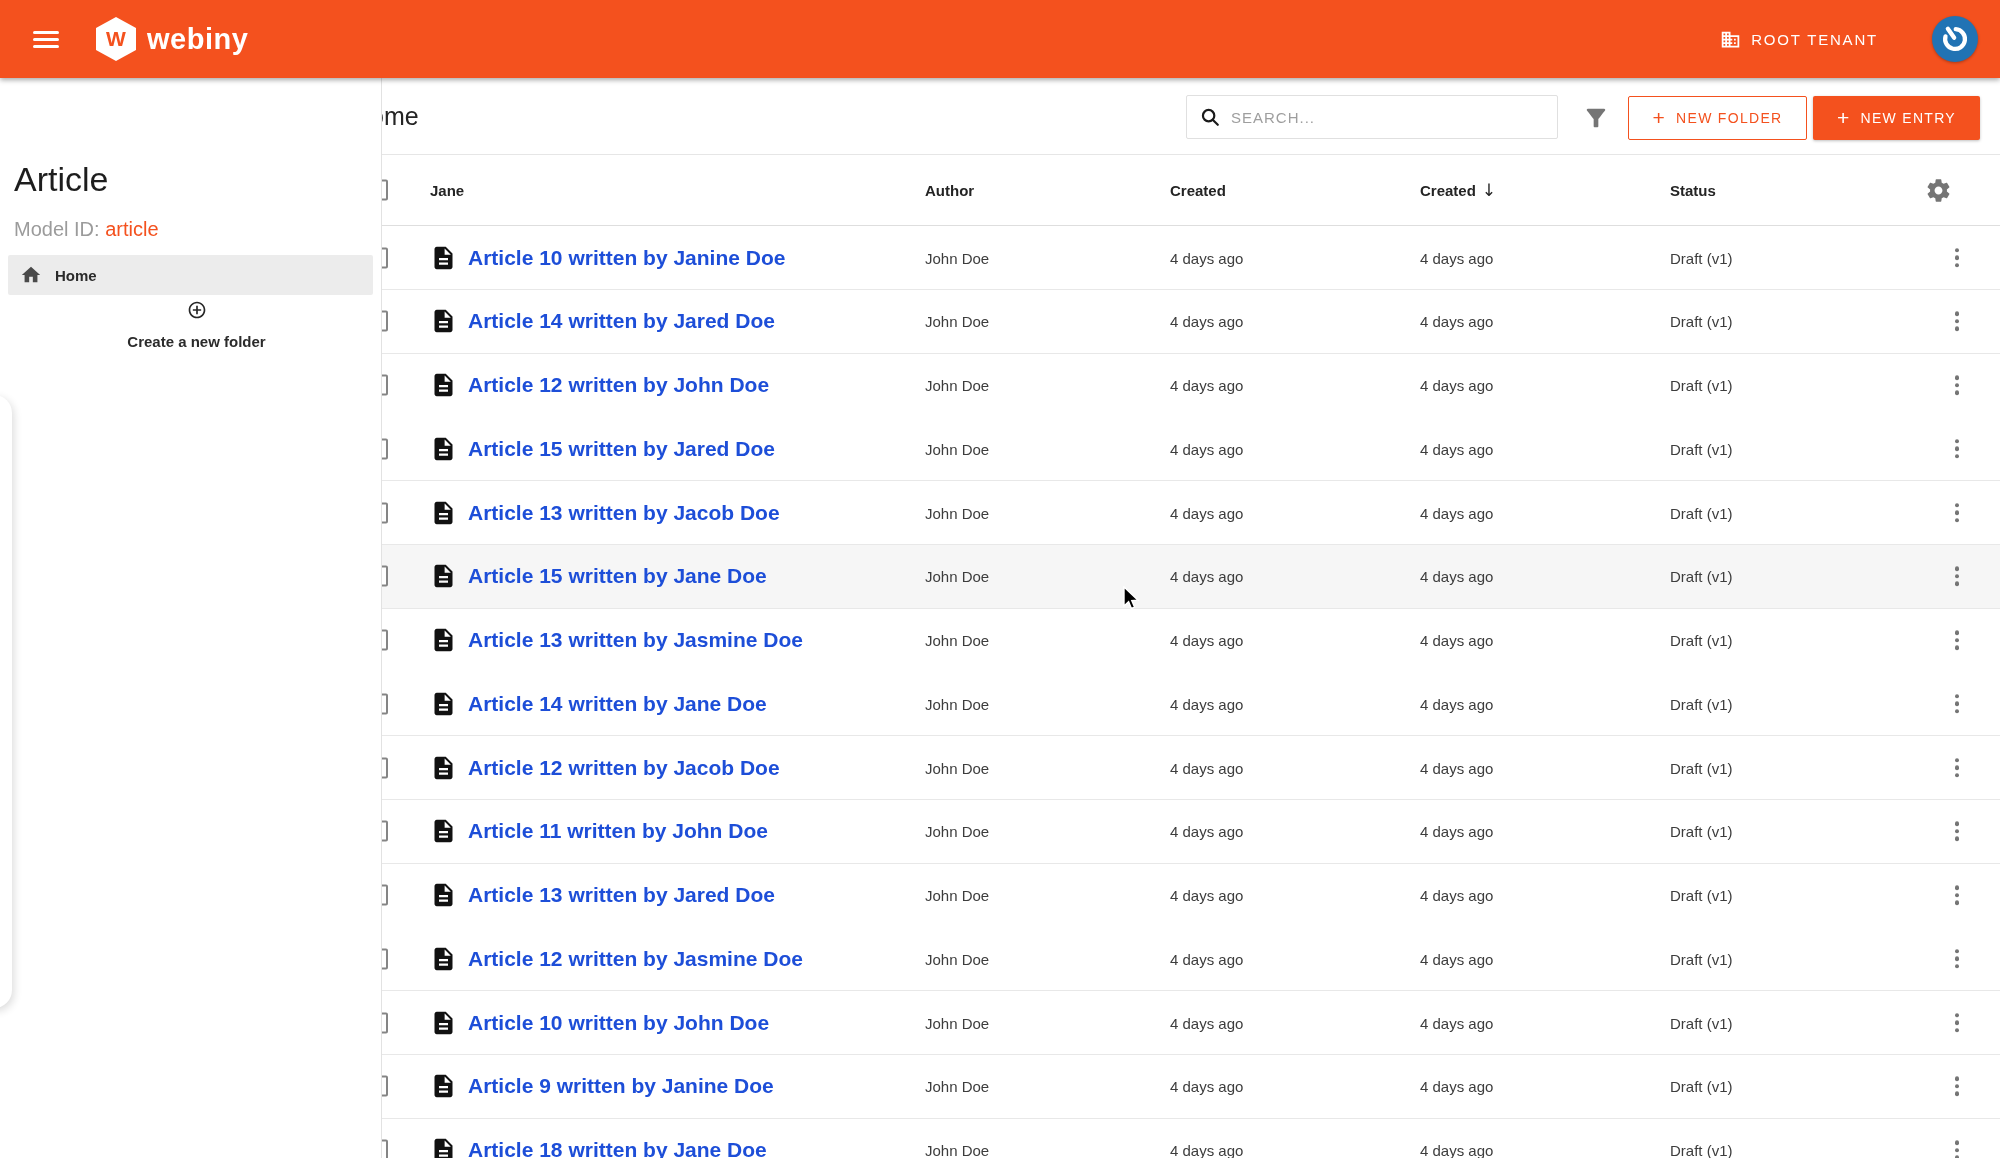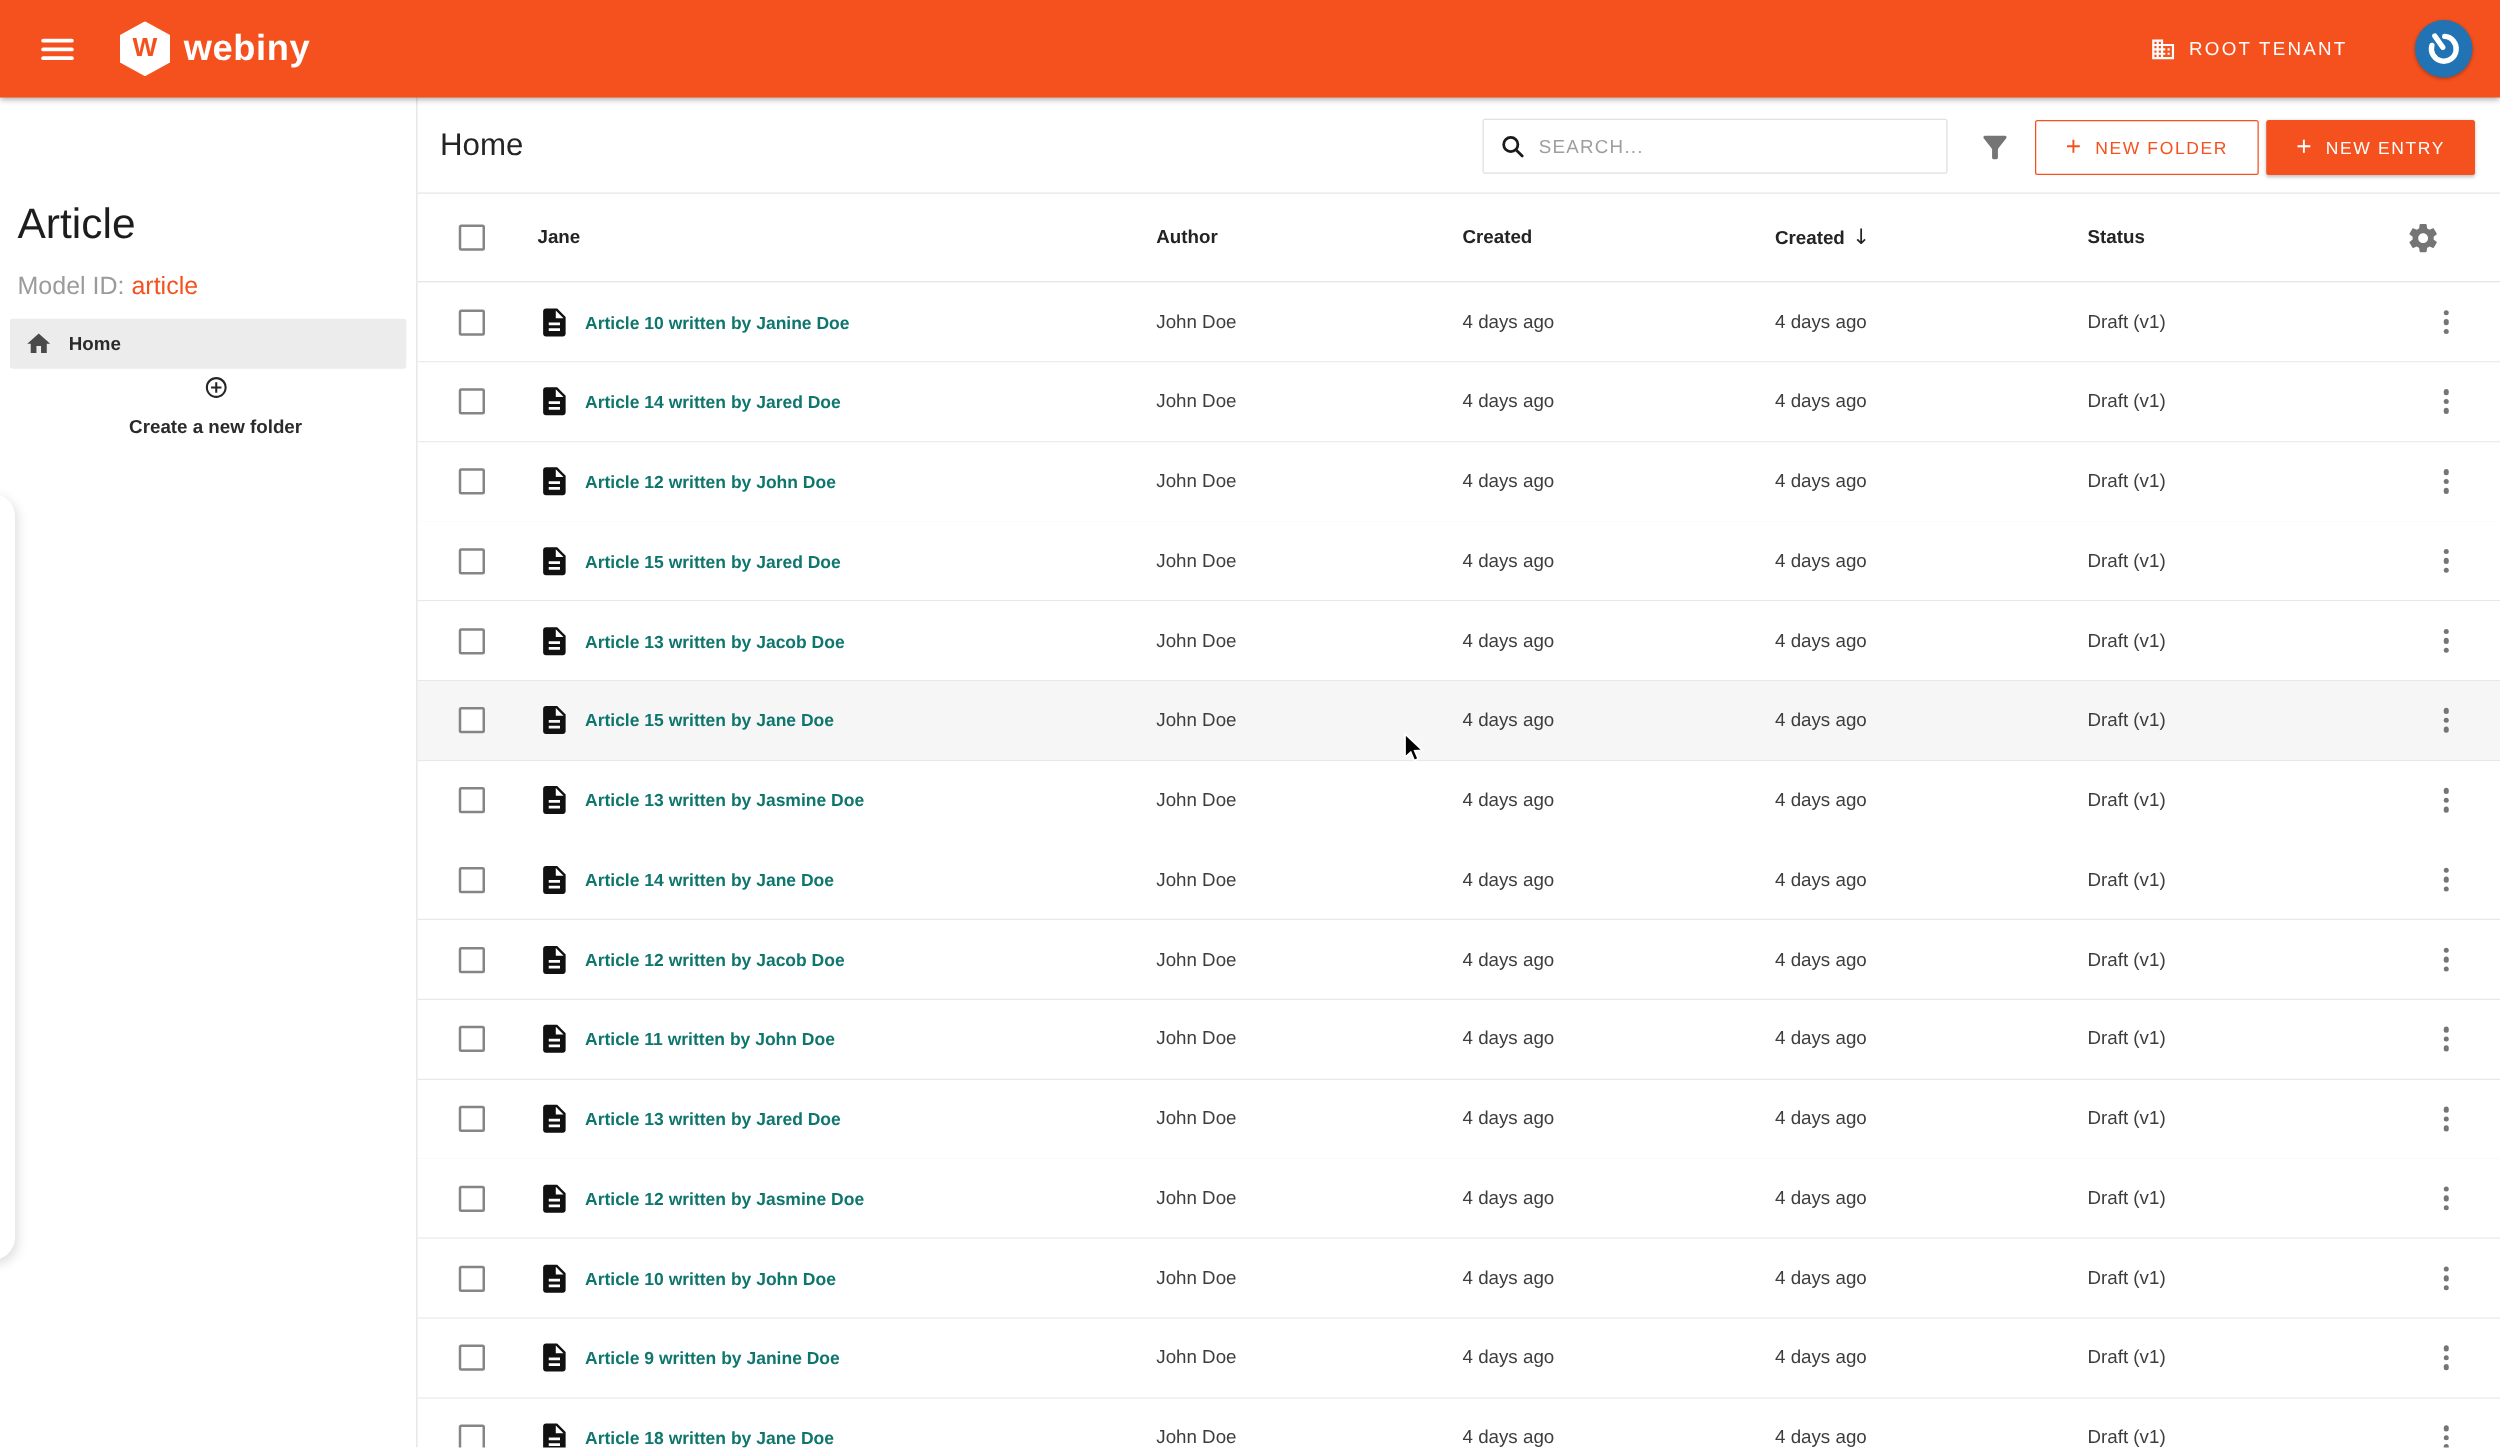--- a/index.html
+++ b/index.html
@@ -24,21 +24,21 @@
     clip-path:polygon(50% 0%,100% 25%,100% 75%,50% 100%,0% 75%,0% 25%); }
   .hex span { color:var(--accent); font-weight:700; font-size:21px; }
   .wordmark { color:#fff; font-size:29px; font-weight:700; letter-spacing:.5px; }
   .tenant { position:absolute; right:122px; top:0; height:78px; display:flex; align-items:center; gap:10px;
     color:#fff; font-size:15px; letter-spacing:1.8px; cursor:pointer; }
   .avatar { position:absolute; right:22px; top:16px; width:46px; height:46px; border-radius:50%;
     background:#2173b4; display:flex; align-items:center; justify-content:center; cursor:pointer;
     box-shadow:0 1px 3px rgba(0,0,0,.3); }
 
   
-  .sidebar { position:absolute; left:0; top:78px; width:334px; bottom:0; background:#fff;
+  .sidebar { position:absolute; left:0; top:78px; width:382px; bottom:0; background:#fff;
     border-right:1px solid #e2e2e2; z-index:10; }
   .sb-title { position:absolute; left:14px; top:82px; font-size:34px; font-weight:400; color:#1d1d1d; }
   .sb-model { position:absolute; left:14px; top:140px; font-size:20px; color:#9b9b9b; }
   .sb-model .mid { color:var(--accent); }
   .sb-item-home { position:absolute; left:8px; right:8px; top:99px; height:40px; background:#ececec;
     display:flex; align-items:center; gap:13px; padding-left:12px; cursor:pointer; border-radius:2px; }
   .sb-item-home .lbl, .sb-create .lbl, .sb-trash .lbl { font-size:15px; font-weight:700; color:#2b2b2b; }
   .sb-create { position:absolute; left:8px; right:8px; top:144px; height:38px;
     display:flex; align-items:center; gap:13px; padding-left:12px; cursor:pointer;flex-direction:column; }
   .sb-nav { position:absolute; left:0; right:0; top:78px; }
@@ -68,21 +68,21 @@
   
   .thead { position:absolute; left:0; right:0; top:77px; height:71px; border-bottom:1px solid #dedede; }
   .th { position:absolute; top:50%; transform:translateY(-50%); font-size:15px; font-weight:700; color:#242424; }
   .tbody { position:absolute; left:0; right:0; top:148px; bottom:-70px; }
   .row { position:absolute; left:0; right:0; height:64px; border-bottom:1px solid #e8e8e8; background:#fff; }
   .row.hovered { background:#f6f6f6; }
   .cell { position:absolute; top:50%; transform:translateY(-50%); font-size:15px; color:#3d3d3d; white-space:nowrap; }
   .c-check { left:33px; } .c-icon { left:96px; } .c-name { left:134px; }
   .c-author { left:591px; } .c-created { left:836px; } .c-modified { left:1086px; }
   .c-status { left:1336px; } .c-actions { left:1600px; width:46px; display:flex; justify-content:center; }
-  .c-name { font-weight:700; color:#0f766e; font-size:14px; cursor:pointer; }
+  .c-name { font-weight:700; color:#1d4ed8; font-size:21px; cursor:pointer; }
   .cb { display:block; width:21px; height:21px; border:2px solid #858585; border-radius:2px; background:#fff; cursor:pointer; }
   .kebab { cursor:pointer; display:flex; flex-direction:column; gap:3px; align-items:center; padding:4px; }
   .kebab i { width:4.5px; height:4.5px; border-radius:50%; background:#757575; }
   .sort-arrow { font-family:"DejaVu Sans",sans-serif; font-weight:400; font-size:17px; margin-left:6px; color:#242424; }
   .gear { position:absolute; left:1589px; top:50%; transform:translateY(-50%); width:30px; height:30px; cursor:pointer;
     display:flex; align-items:center; justify-content:center; }
 
   
   .cursor { position:absolute; left:1120px; top:586px; z-index:99; pointer-events:none; }
   .icon { display:inline-flex; align-items:center; justify-content:center; }

